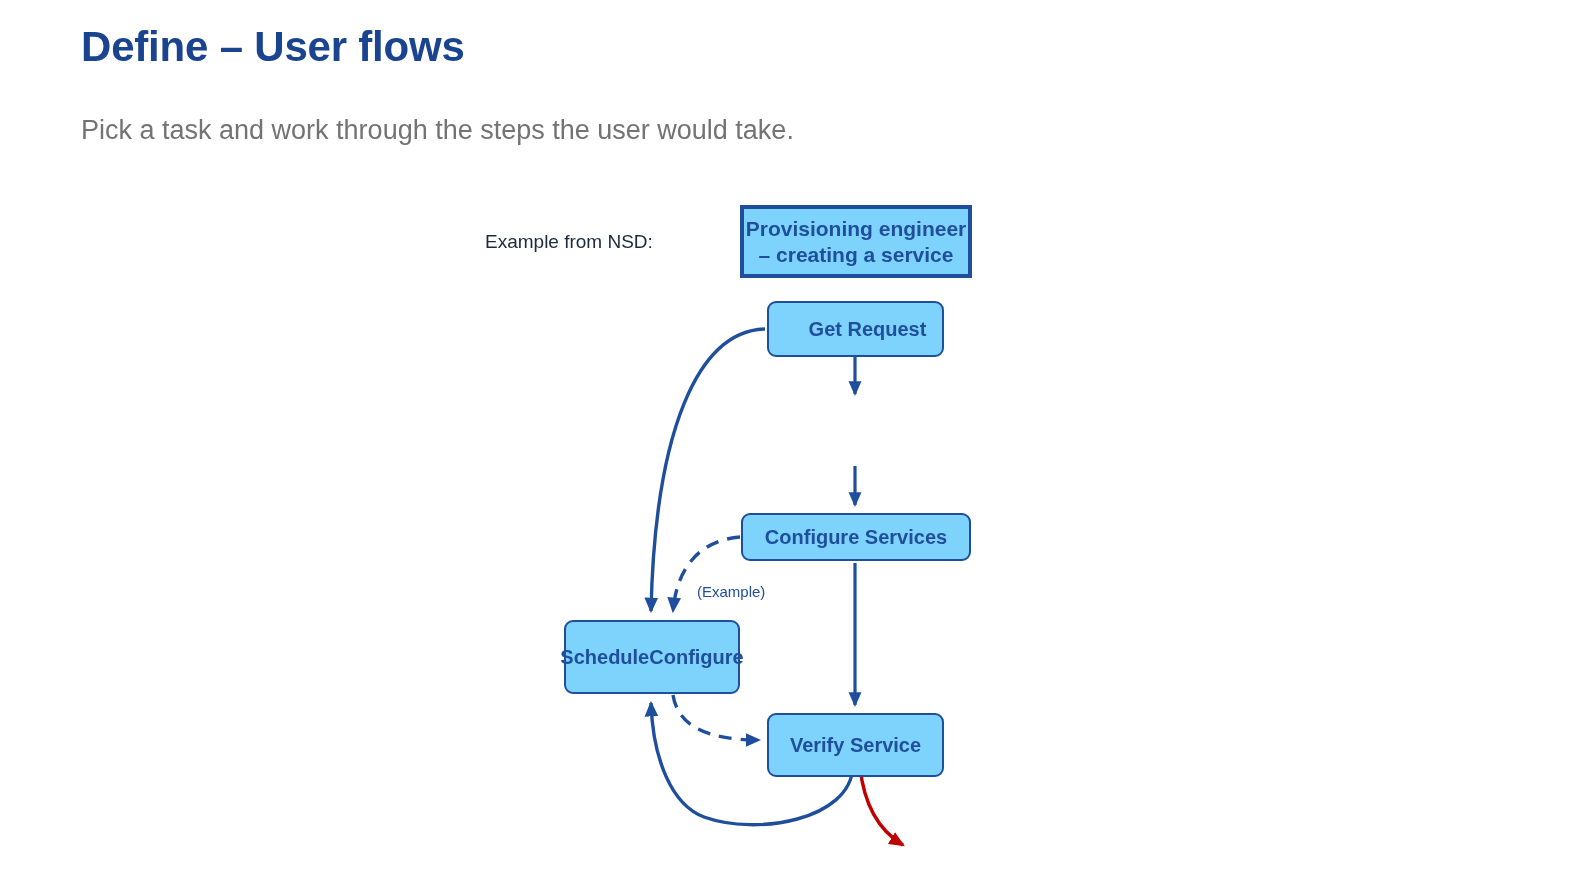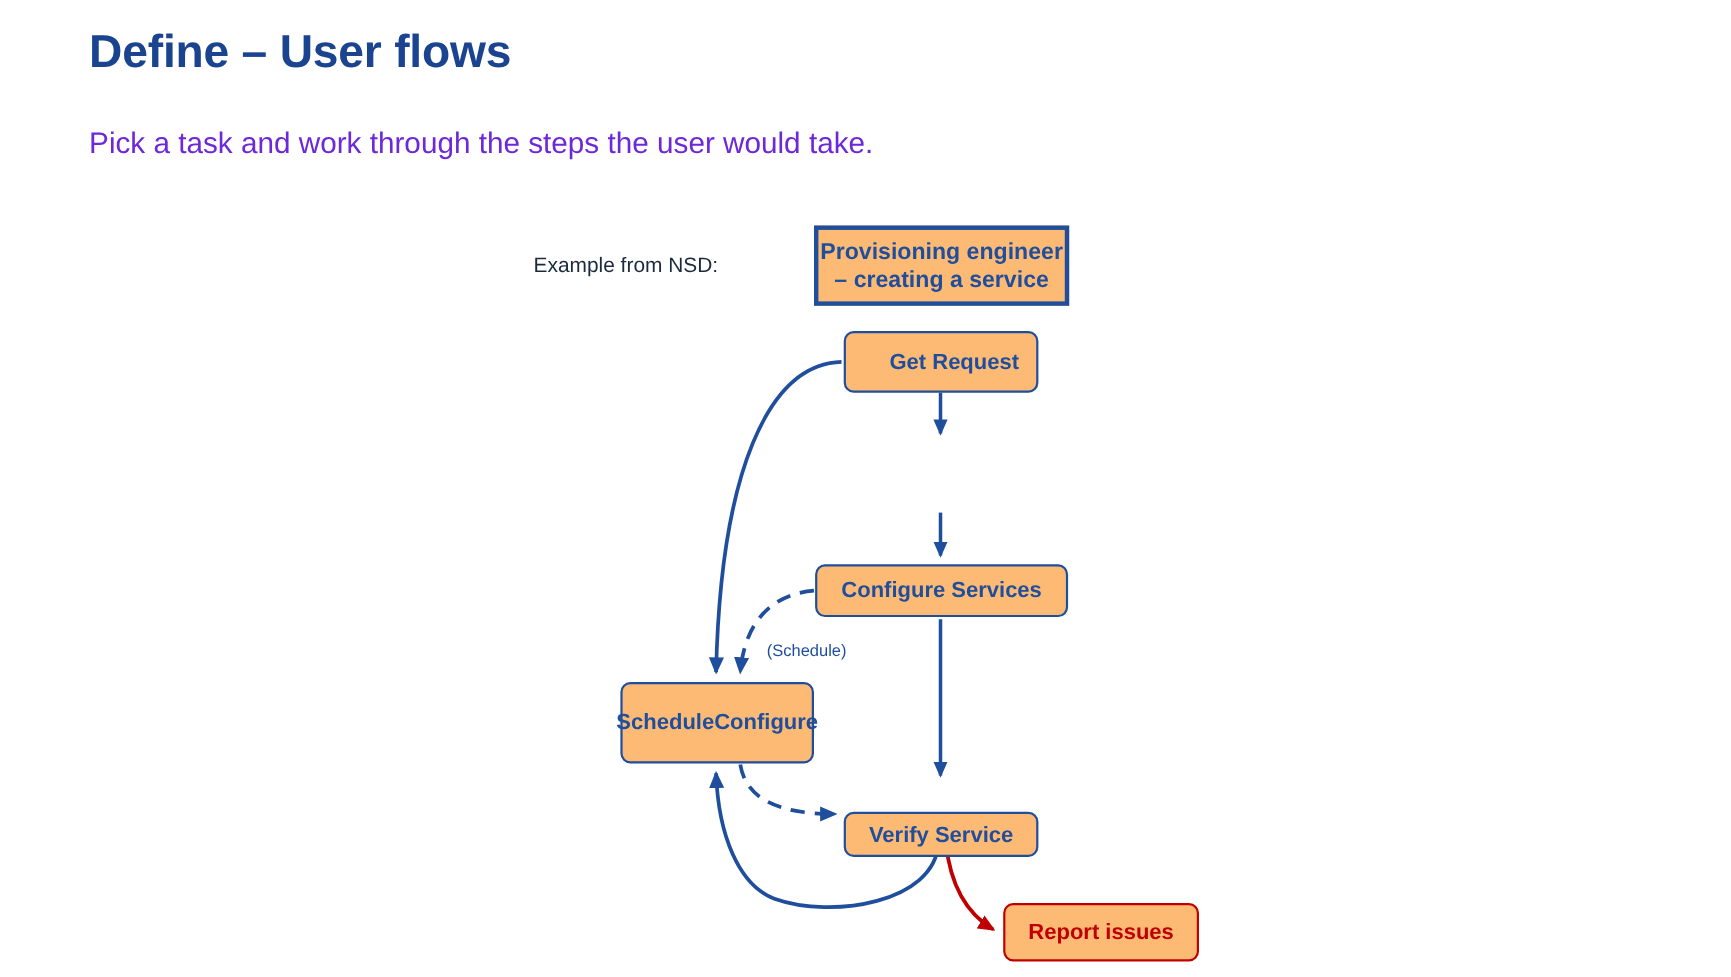--- a/index.html
+++ b/index.html
@@ -33,21 +33,21 @@
     color: #1a448f;
     letter-spacing: -0.2px;
     white-space: nowrap;
   }
   .slide-subtitle {
     position: absolute;
     left: 81px;
     top: 115px;
     font-size: 27px;
     font-weight: 400;
-    color: #6d28d9;
+    color: #737373;
     white-space: nowrap;
   }
 
   
   .diagram {
     position: absolute;
     left: 12px;
     top: 0;
     width: 1574px;
     height: 888px;
@@ -66,21 +66,21 @@
     left: 473px;
     top: 231px;
     font-size: 19px;
     color: #1b2a3d;
     white-space: nowrap;
   }
 
   .node {
     position: absolute;
     box-sizing: border-box;
-    background: #fdba74;
+    background: #7dd3fc;
     display: flex;
     align-items: center;
     justify-content: center;
     text-align: center;
     line-height: 1.2;
   }
 
   .node-header {
     border: 4px solid #1f4e9c;
     border-radius: 0;
@@ -143,43 +143,40 @@
 
       <path d="M 661 695 C 666 727, 697 740, 747 740" fill="none" stroke="#1f4e9c" stroke-width="3.4" stroke-dasharray="13 9" marker-end="url(#arrowBlue)"></path>
 
       <path d="M 841 767 C 838 820, 745 836, 692 817 C 660 805, 641 760, 639 703" fill="none" stroke="#1f4e9c" stroke-width="3.4" marker-end="url(#arrowBlue)"></path>
 
       <path d="M 848 767 C 852 805, 866 830, 891 845" fill="none" stroke="#c00000" stroke-width="3.4" marker-end="url(#arrowRed)"></path>
     </svg>
 
     <div class="example-label">Example from NSD:</div>
 
-    <div class="edge-label" style="left:685px; top:583px;">(Schedule)</div>
+    <div class="edge-label" style="left:685px; top:583px;">(Example)</div>
 
     <div class="node node-header" style="left:728px; top:205px; width:232px; height:73px; flex-direction:column;">
       <span>Provisioning engineer</span>
       <span>– creating a service</span>
     </div>
 
     <div class="node node-step" style="left:755px; top:301px; width:177px; height:56px;padding-left:24px;">
       <span>Get Request</span>
     </div>
 
 
     <div class="node node-step" style="left:729px; top:513px; width:230px; height:48px;">
       <span>Configure Services</span>
     </div>
 
     <div class="node node-step" style="left:552px; top:620px; width:176px; height:74px; flex-direction:row;">
       <span>Schedule</span>
       <span>Configure</span>
     </div>
 
-    <div class="node node-step" style="left:755px; top:713px; width:177px; height:41px;margin-top:25px;">
+    <div class="node node-step" style="left:755px; top:713px; width:177px; height:64px;">
       <span>Verify Service</span>
     </div>
 
-    <div class="node node-issue" style="left:900px; top:821px; width:178px; height:53px;">
-      <span>Report issues</span>
-    </div>
 
   </div>
 </div>
 
 </body></html>

